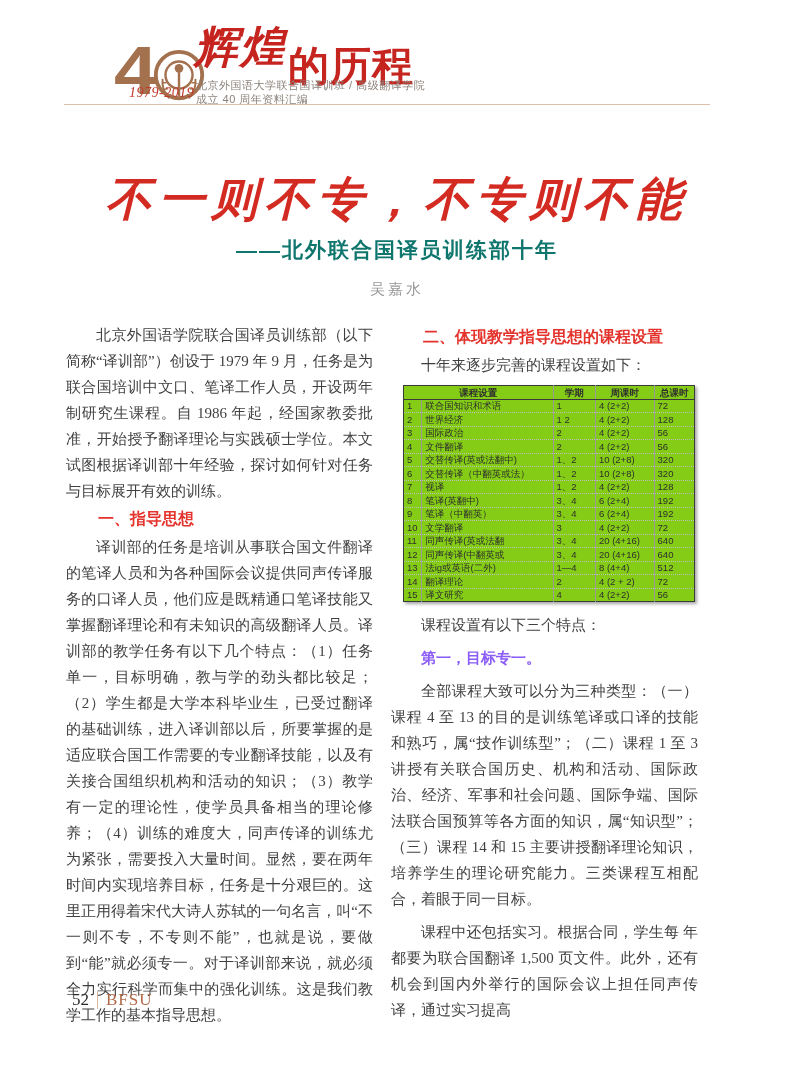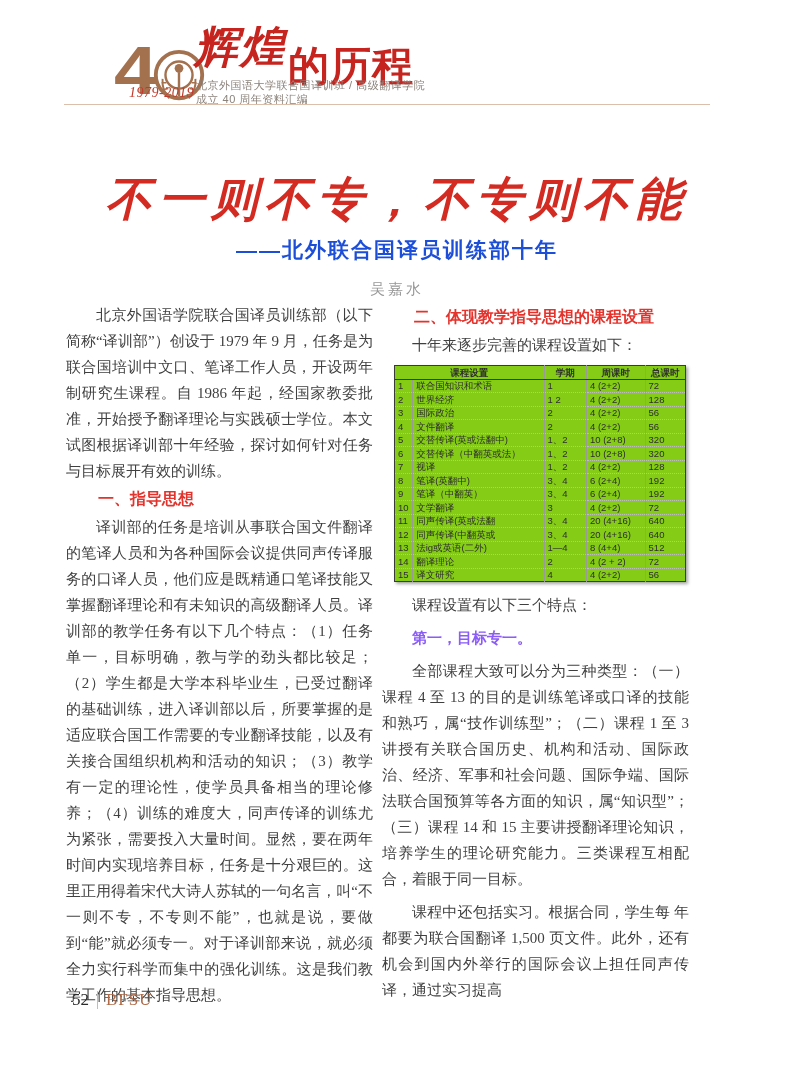--- a/index.html
+++ b/index.html
@@ -51,30 +51,30 @@
   .article-title{
     position:absolute;left:0;top:172px;width:100%;
     text-align:center;
     font-size:46px;font-weight:bold;font-style:italic;
     color:#d32a22;letter-spacing:7px;line-height:1.2;
   }
   .article-subtitle{
     position:absolute;left:0;top:236px;width:100%;
     text-align:center;
     font-family:"Liberation Sans","DejaVu Sans",sans-serif;
-    font-size:21px;font-weight:bold;color:#1d4ed8;letter-spacing:2px;
+    font-size:21px;font-weight:bold;color:#0f766e;letter-spacing:2px;
   }
   .article-author{
     position:absolute;left:0;top:280px;width:100%;
     text-align:center;font-size:15px;color:#969696;letter-spacing:3px;
   }
   
   .columns{
-    position:absolute;left:66px;top:302px;width:632px;
-    display:flex;gap:9px;
+    position:absolute;left:66px;top:322px;width:632px;
+    display:flex;gap:18px;
   }
   .col{width:307px;font-size:15px;line-height:26px;text-align:justify;}
   .col p{margin:0;text-indent:2em;}
   .red-heading{
     margin:0;text-indent:2em;
     font-family:"Liberation Sans","DejaVu Sans",sans-serif;
     font-size:16px;font-weight:bold;color:#e3332c;line-height:30px;
   }
   .bold-point{
     font-family:"Liberation Sans","DejaVu Sans",sans-serif;

